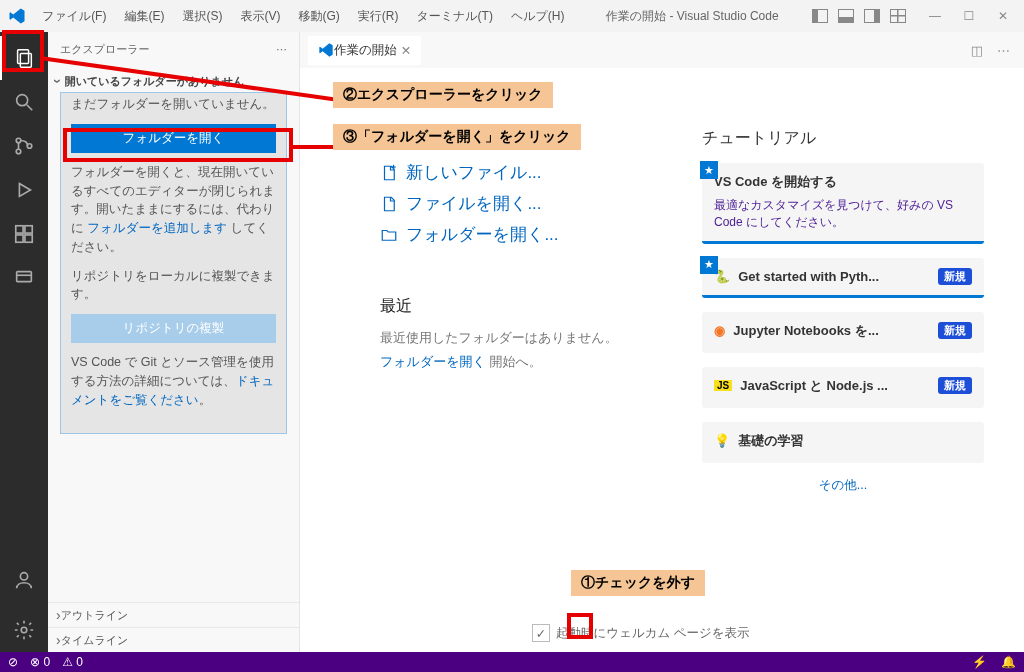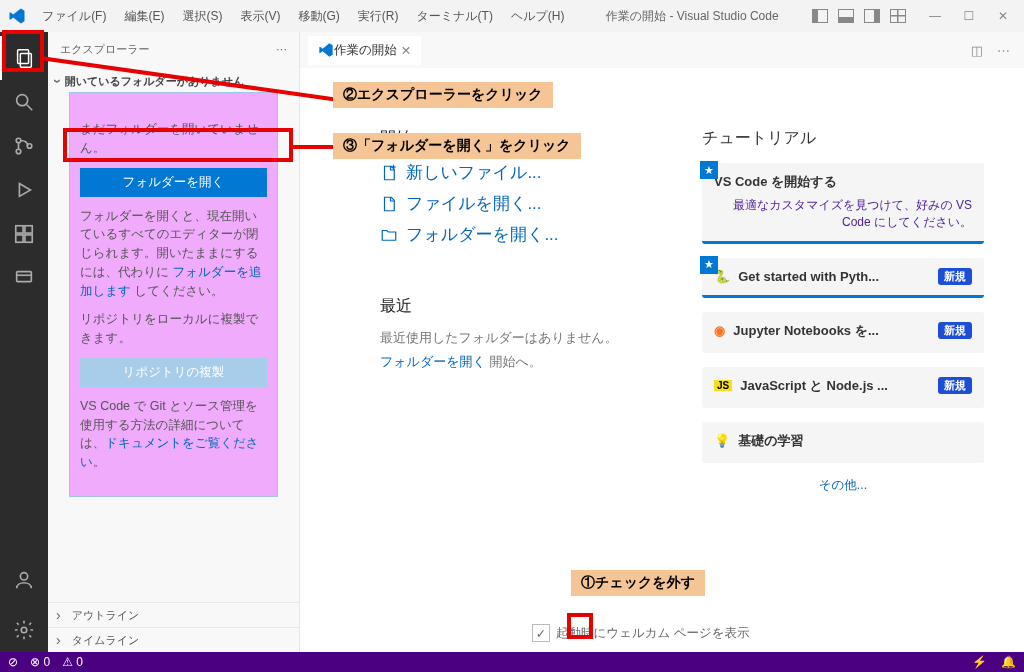--- a/index.html
+++ b/index.html
@@ -23,42 +23,42 @@
 .act-item { width:48px; height:44px; display:flex; align-items:center; justify-content:center; color:#aaa; position:relative; }
 .act-item.active::before { content:""; position:absolute; left:0; top:0; width:2px; height:100%; background:#fff; }
 .act-item.active { color:#fff; }
 .act-bottom { margin-top:auto; margin-bottom:6px; }
 .act-item svg { width:22px; height:22px; }
 
 .sidebar { width:252px; background:#f8f8f8; border-right:1px solid #e5e5e5; display:flex; flex-direction:column; }
 .sb-head { height:34px; display:flex; align-items:center; padding:0 12px; font-size:11px; color:#666; justify-content:space-between; }
 .sb-section { font-size:12px; padding:4px 0; }
 .sb-sec-head { padding:3px 8px; font-weight:600; color:#444; display:flex; align-items:center; gap:4px; font-size:11px; }
-.sb-box { border:1px solid #9ec4e6; margin:0 21px; padding:27px 10px 14px; background:#f0abfc; }
+.sb-box { border:1px solid #9ec4e6; margin:0 12px; padding:2px 10px 14px; background:#e5e5e5; }
 .sb-box p { font-size:12.5px; color:#555; line-height:1.5; margin-bottom:10px; }
 .btn-primary { width:100%; background:#0078d4; color:#fff; border:none; padding:6px; font-size:12.5px; margin-bottom:10px; cursor:pointer; }
 .btn-light { width:100%; background:#a8cdea; color:#fff; border:none; padding:6px; font-size:12.5px; margin-bottom:10px; cursor:pointer; }
 .link { color:#0066bf; cursor:pointer; }
 .sb-bottom-items { margin-top:auto; }
-.sb-collapse { padding:4px 8px; font-size:11px; color:#555; border-top:1px solid #e8e8e8; display:flex; align-items:center; gap:11px; }
+.sb-collapse { padding:4px 8px; font-size:11px; color:#555; border-top:1px solid #e8e8e8; display:flex; align-items:center; gap:0; }
 
 .editor { flex:1; background:#fff; display:flex; flex-direction:column; }
 .tabline { height:36px; background:#f8f8f8; display:flex; align-items:center; padding:0 8px; }
 .tab { display:flex; align-items:center; background:#fff; padding:6px 10px; font-size:12.5px; }
 .tab .close { color:#888; margin-left:4px; }
 .tab-right { margin-left:auto; display:flex; gap:14px; color:#888; padding-right:6px; }
 .welcome { flex:1; padding:10px 40px 0 80px; display:flex; gap:40px; overflow:hidden; position:relative; }
 .wcol { flex:1; }
 .wsec-title { font-size:16px; color:#222; margin:50px 0 12px; }
 .wlink-row { display:flex; align-items:center; gap:8px; margin:8px 0; color:#0066bf; font-size:17px; }
 .wlink-row svg { width:18px; height:18px; color:#0066bf; }
 .text-mute { color:#777; font-size:13px; }
 .tut-title { font-size:16px; margin:50px 0 14px; }
 .tut-item { background:#f5f5f5; padding:10px 12px; margin-bottom:14px; border-radius:3px; position:relative; border-bottom:3px solid transparent; }
-.tut-item.featured { border-bottom-color:#0078d4;text-align:right; }
+.tut-item.featured { border-bottom-color:#0078d4; }
 .tut-item.featured::before { content:"★"; position:absolute; left:-2px; top:-2px; background:#0078d4; color:#fff; width:18px; height:18px; font-size:11px; display:flex; align-items:center; justify-content:center; }
 .tut-head { display:flex; align-items:center; gap:8px; font-weight:600; color:#333; }
 .tut-desc { font-size:12px; color:#4c1d95; margin-top:6px; line-height:1.4; }
 .badge-new { background:#1d4ed8; color:#fff; font-size:11px; padding:1px 6px; border-radius:3px; margin-left:auto; }
 .tut-more { text-align:center; color:#0066bf; font-size:12.5px; margin-top:4px; }
 .welcome-chk { position:absolute; bottom:10px; left:50%; transform:translateX(-130px); display:flex; align-items:center; gap:6px; font-size:12.5px; color:#666; }
 .welcome-chk .cb { width:18px; height:18px; border:1px solid #bbb; display:flex; align-items:center; justify-content:center; color:#666; }
 
 .statusbar { height:20px; background:#4b0082; color:#fff; display:flex; align-items:center; font-size:12px; padding:0 8px; gap:12px; }
 .statusbar .right { margin-left:auto; display:flex; gap:14px; }
@@ -287,14 +287,14 @@
 </div>
 
 <div class="red-box" style="left:2px;top:30px;width:42px;height:42px;"></div>
 <div class="red-box" style="left:63px;top:128px;width:230px;height:34px;"></div>
 <div class="red-box" style="left:567px;top:613px;width:26px;height:26px;"></div>
 
 <div class="red-line" style="left:40px;top:56px;width:300px;transform:rotate(8deg);"></div>
 <div class="red-line" style="left:292px;top:145px;width:45px;"></div>
 
 <div class="annot" style="left:333px;top:82px;">②エクスプローラーをクリック</div>
-<div class="annot" style="left:333px;top:133px;">③「フォルダーを開く」をクリック</div>
+<div class="annot" style="left:333px;top:124px;">③「フォルダーを開く」をクリック</div>
 <div class="annot" style="left:571px;top:570px;">①チェックを外す</div>
 
 </body></html>

